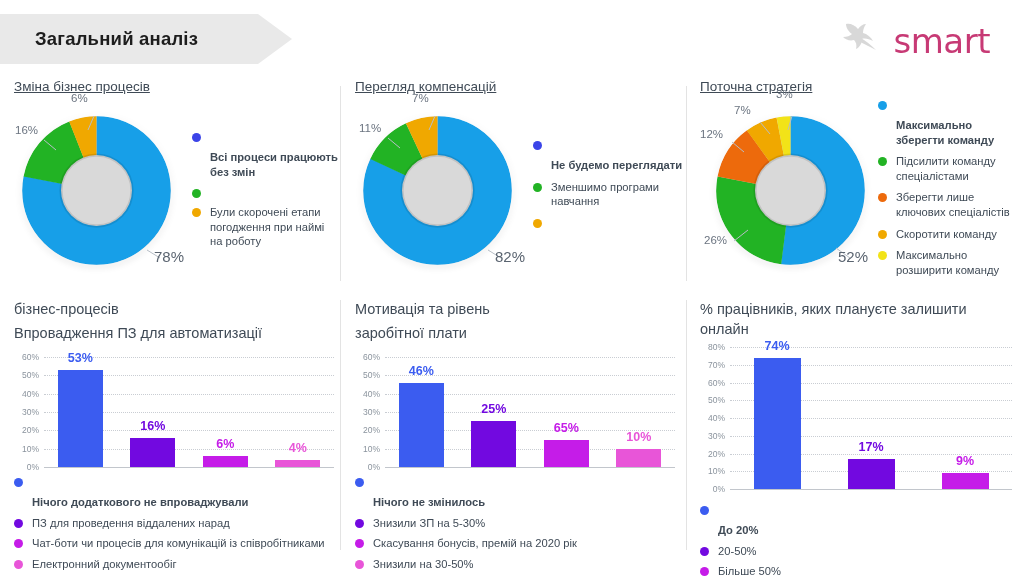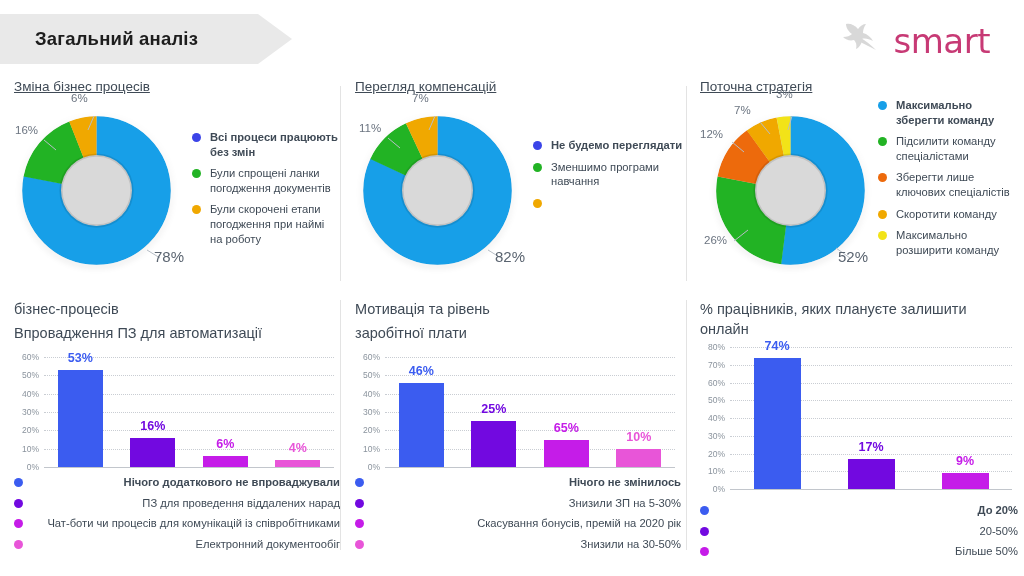--- a/index.html
+++ b/index.html
@@ -47,33 +47,33 @@
     box-shadow:0 0 9px 3px rgba(255,255,255,.95);pointer-events:none;
   }
   .pct-label{position:absolute;font-size:11.5px;color:#6b7480;white-space:nowrap;}
   .pct-label.big{font-size:15px;color:#5a6470;}
 
   
   .legend{position:absolute;}
   .legend-item{display:flex;align-items:flex-start;margin-bottom:7px;}
   .legend-dot{width:9px;height:9px;border-radius:50%;flex:0 0 9px;margin-top:3px;margin-right:9px;}
   .legend-text{font-size:11.2px;line-height:1.3;color:#3f4a56;}
-  .legend-text.bold{font-weight:bold;}
+  .legend-text.bold{font-weight:bold;margin-top:20px;}
 
   
   .bar-block{position:relative;margin-top:14px;}
   .plot{position:relative;}
   .ytick{position:absolute;right:0;font-size:8.5px;color:#8a939d;transform:translateY(-50%);white-space:nowrap;}
   .grid-line{position:absolute;border-top:1px dotted #c9cdd3;}
   .baseline{position:absolute;border-top:1px solid #c2c6cc;}
   .bar{position:absolute;bottom:0;}
   .bar-val{position:absolute;font-size:12.5px;font-weight:bold;white-space:nowrap;transform:translateX(-50%);}
 
   .bar-legend{margin-top:8px;}
-  .bar-legend .legend-item{margin-bottom:6px;justify-content:space-between;}
+  .bar-legend .legend-item{margin-bottom:6px;}
 </style>
 </head>
 <body>
 
 <div class="header-band">
   <div class="tab"></div>
 </div>
 <div class="header-title">Загальний аналіз</div>
 
 <div class="logo">
@@ -117,21 +117,20 @@
     <span class="pct-label" style="left:1px;top:22px;">16%</span>
     <span class="pct-label big" style="left:140px;top:146px;">78%</span>
 
     <div class="legend" style="left:178px;top:28px;width:146px;">
       <div class="legend-item">
         <span class="legend-dot" style="background:#3B44E8"></span>
         <span class="legend-text bold">Всі процеси працюють без змін</span>
       </div>
       <div class="legend-item">
         <span class="legend-dot" style="background:#22B324"></span>
-        <span class="legend-text">Були спрощені ланки погодження документів</span>
       </div>
       <div class="legend-item">
         <span class="legend-dot" style="background:#F0A800"></span>
         <span class="legend-text">Були скорочені етапи погодження при наймі на роботу</span>
       </div>
     </div>
   </div>
 </div>
 
 <div class="col col-2">

